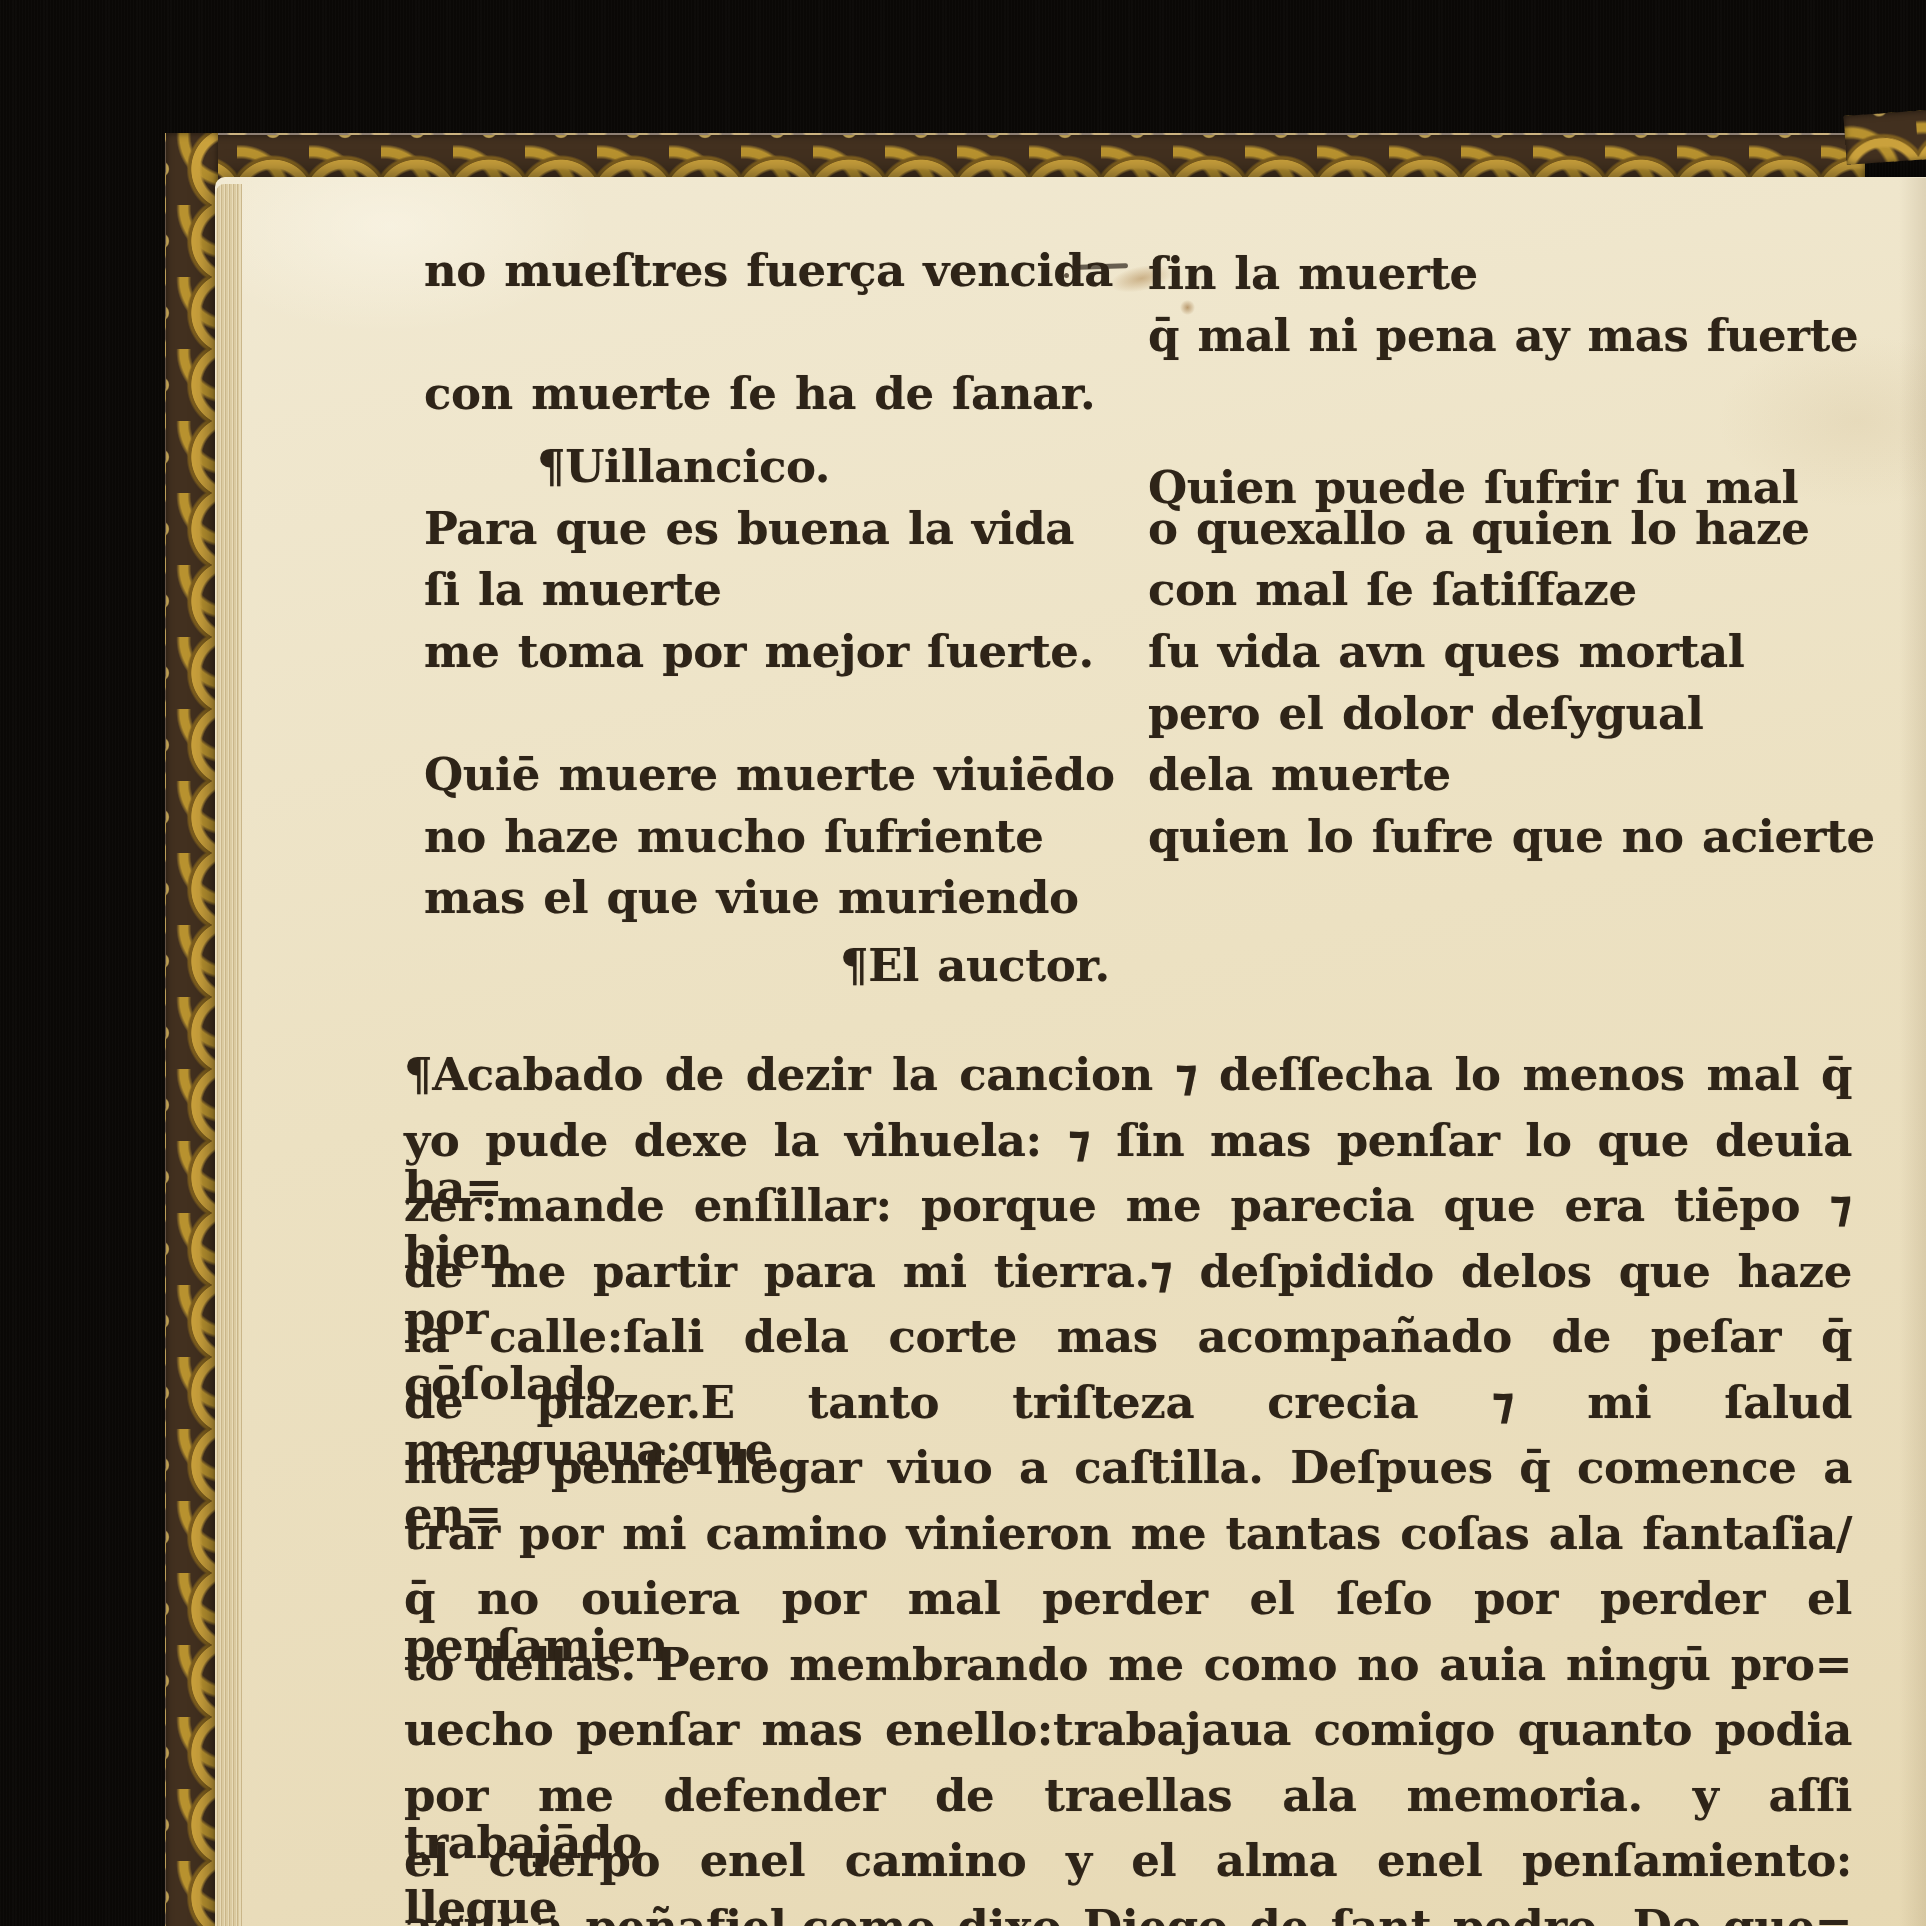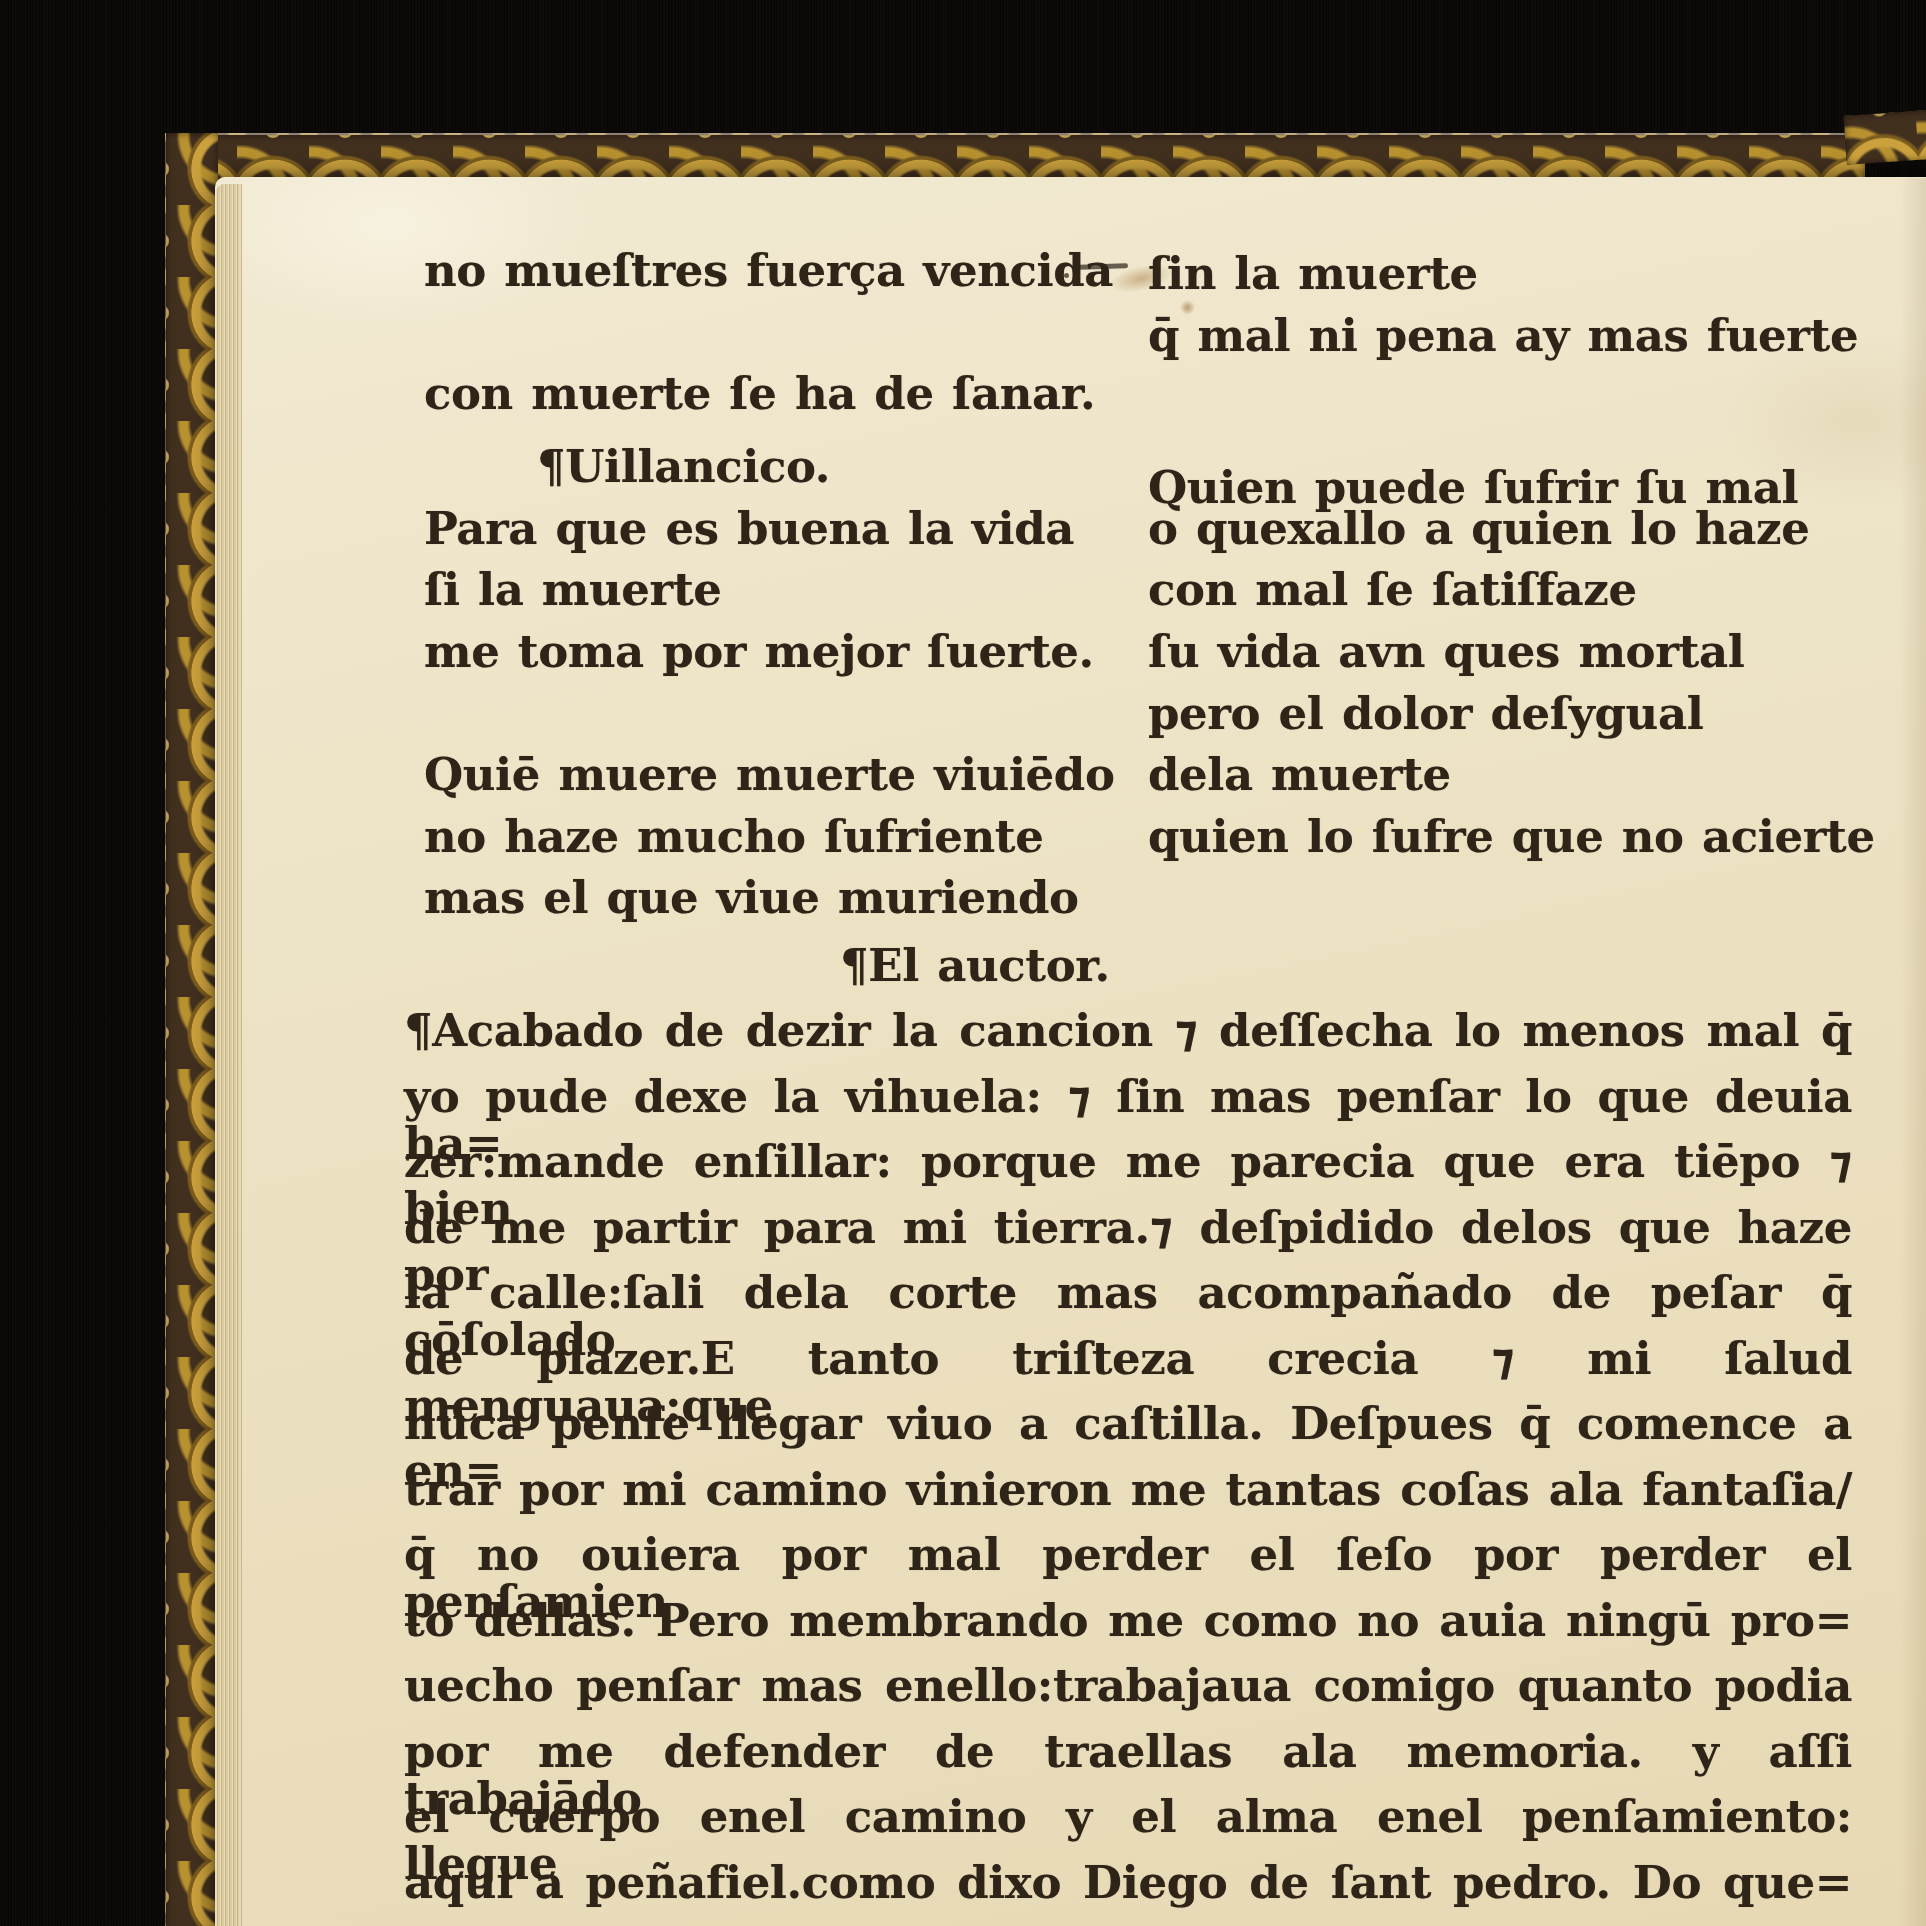--- a/index.html
+++ b/index.html
@@ -73,21 +73,21 @@
   .line{
     position:absolute;z-index:5;
     font:700 45px/1.05 "DejaVu Serif","DejaVu Sans",serif;
     color:#2e2418;
     letter-spacing:-0.4px;word-spacing:3.1px;
     white-space:nowrap;
     text-shadow:0 0.4px 0.8px rgba(46,36,24,.35);
   }
   .col-left{left:424px;}
   .col-right{left:1148px;}
-  .prose{left:404px;}
+  .prose{left:404px;margin-top:44px;}
   .just{width:1448px;white-space:normal;text-align:justify;text-align-last:justify;}
   .head-villancico{left:505px;margin-left:32px;}
   .head-auctor{left:840px;}
 </style>
 </head>
 <body>
 
 <div class="stage">
 
   <div class="binding-top gilt gilt-h"></div>

